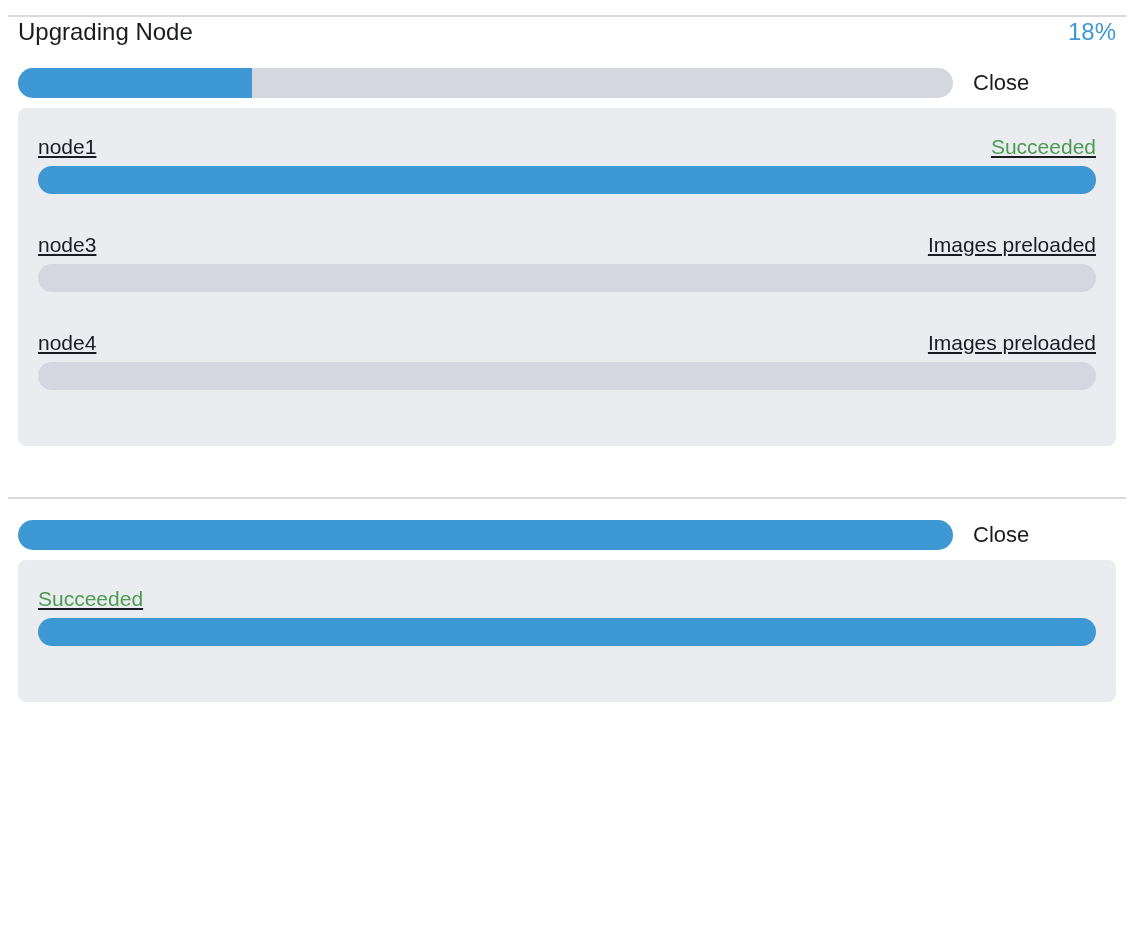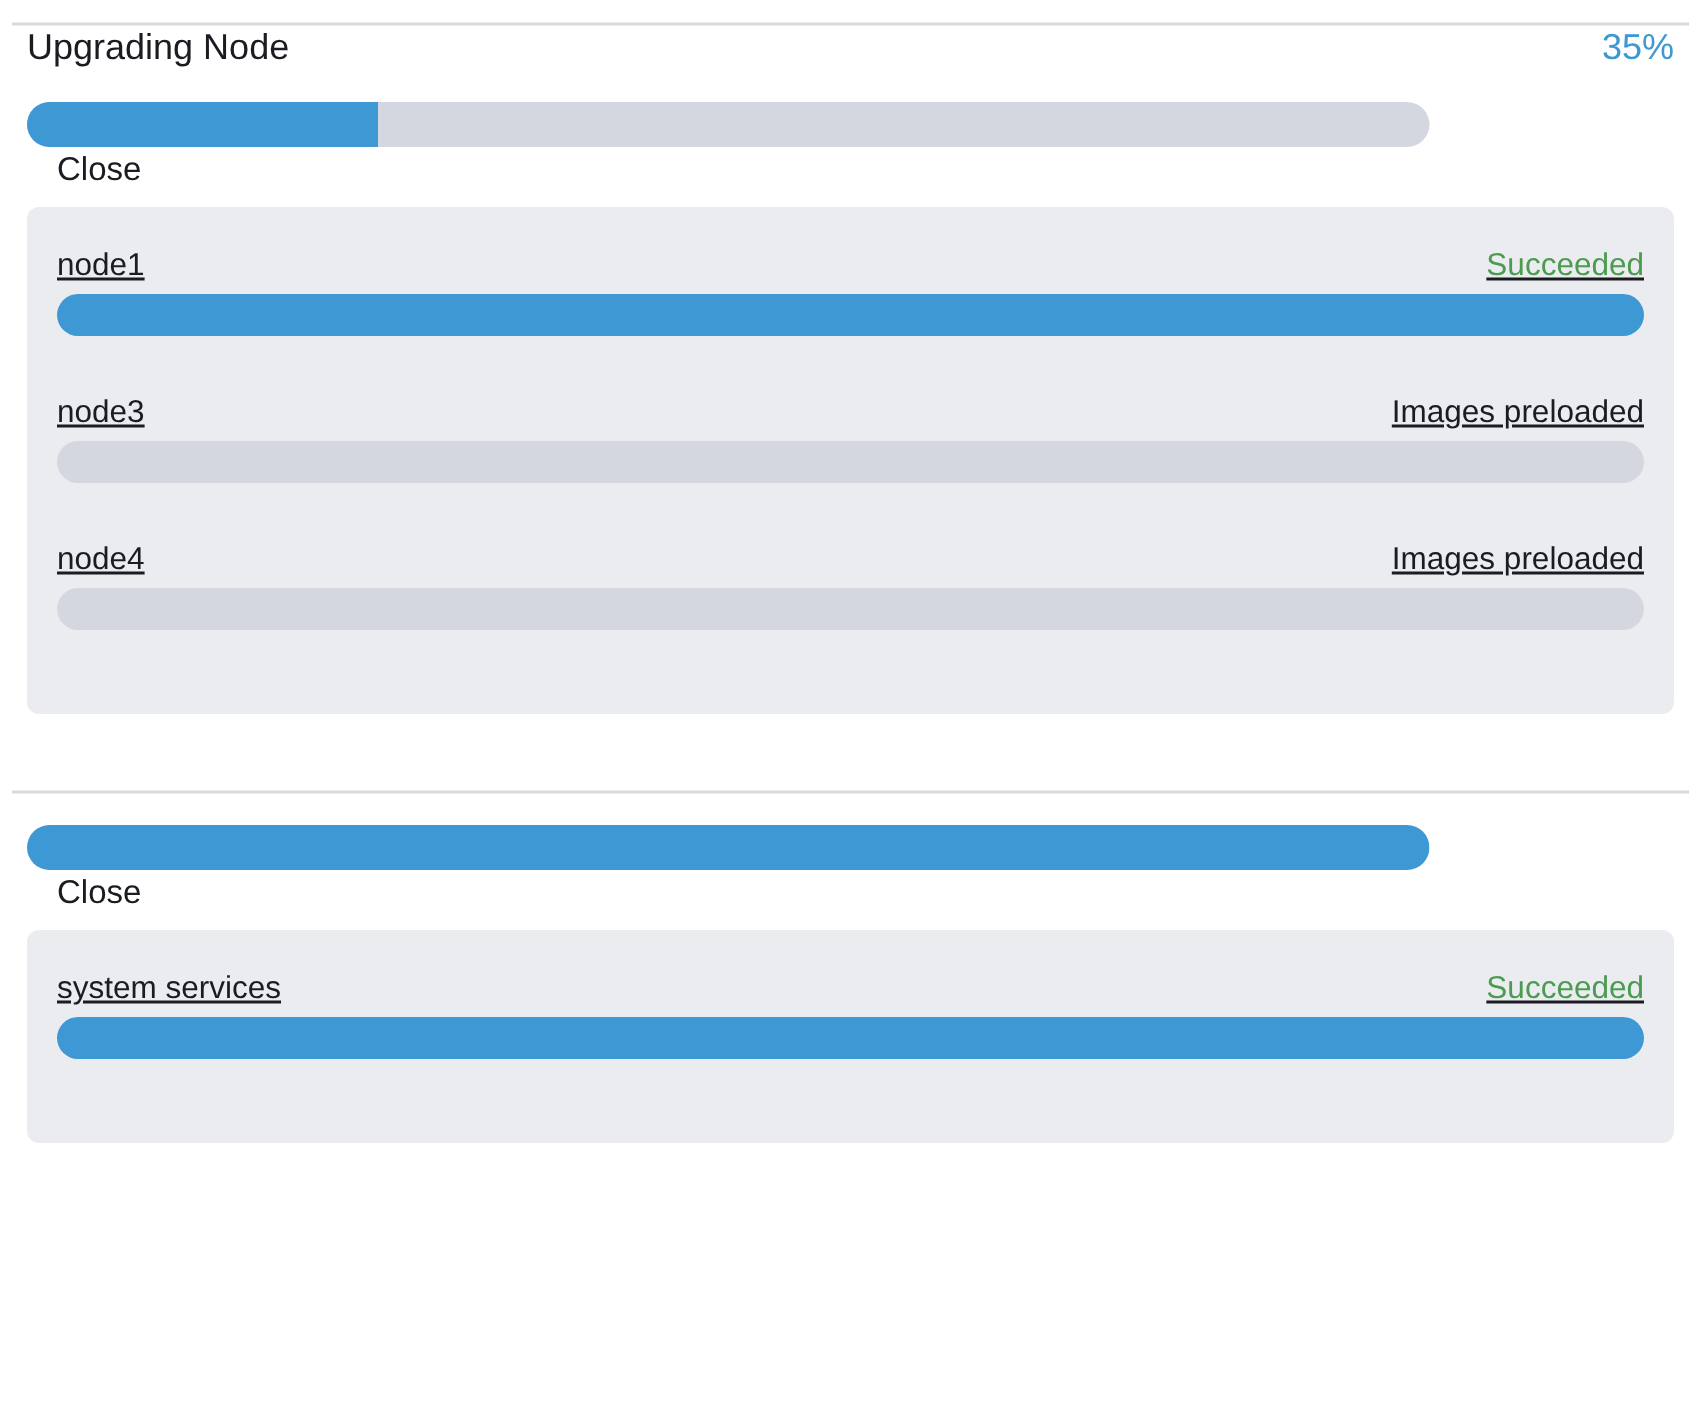--- a/index.html
+++ b/index.html
@@ -44,23 +44,22 @@
     font-weight: 500;
     color: var(--text);
   }
   .section-percent {
     font-size: 24px;
     line-height: 30px;
     color: var(--primary);
   }
   .progress-row {
     display: flex;
-    align-items: flex-start;
+    align-items: center;
     margin-top: 21px;
-    flex-direction: column;
   }
   .progress-track {
     width: 935px;
     height: 30px;
     border-radius: 15px;
     background: var(--track);
     overflow: hidden;
     flex: none;
   }
   .progress-fill {
@@ -116,21 +115,21 @@
   }
 </style>
 </head>
 <body>
 
 <div class="page">
 
   <section class="upgrade-section">
     <div class="section-header">
       <div class="section-title">Upgrading Node</div>
-      <div class="section-percent">35%</div>
+      <div class="section-percent">18%</div>
     </div>
     <div class="progress-row">
       <div class="progress-track">
         <div class="progress-fill" style="width: 25%;"></div>
       </div>
       <div class="close-button">Close</div>
     </div>
     <div class="panel">
 
       <div class="node-row">
@@ -171,21 +170,20 @@
     <div class="progress-row">
       <div class="progress-track">
         <div class="progress-fill" style="width: 100%;"></div>
       </div>
       <div class="close-button">Close</div>
     </div>
     <div class="panel">
 
       <div class="node-row">
         <div class="node-label-line">
-          <span class="node-name">system services</span>
           <span class="node-status status-success">Succeeded</span>
         </div>
         <div class="node-bar">
           <div class="node-bar-fill" style="width: 100%;"></div>
         </div>
       </div>
 
     </div>
   </section>
 

